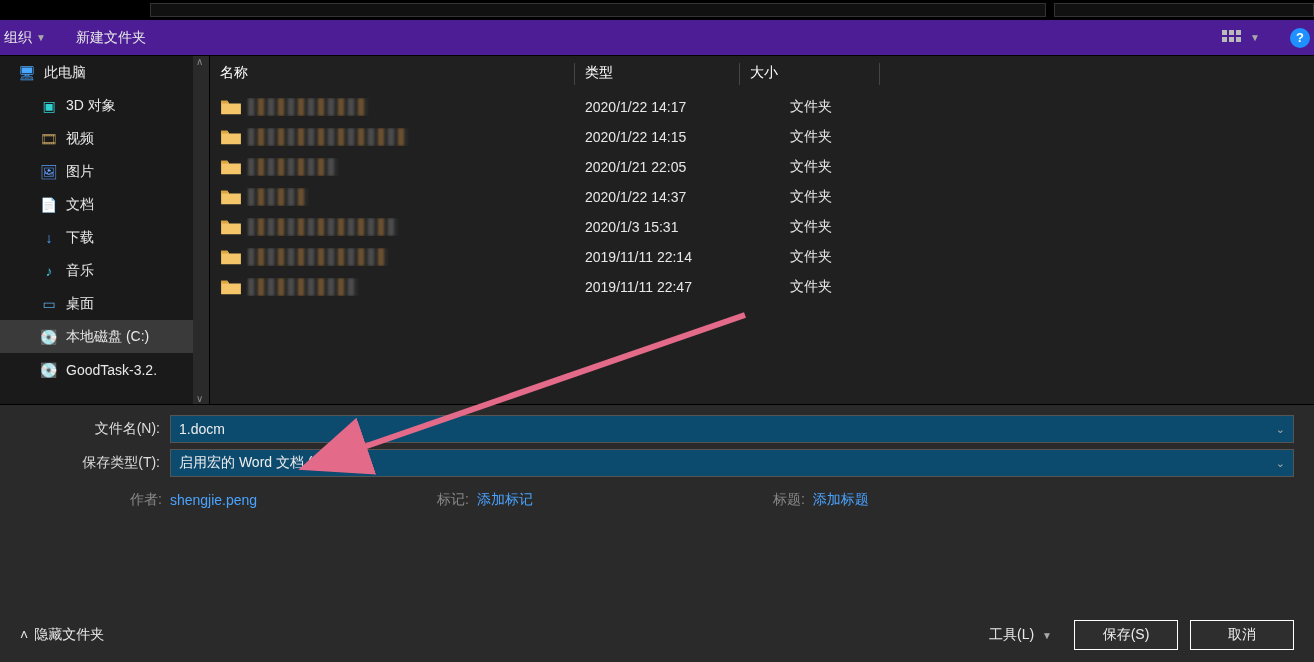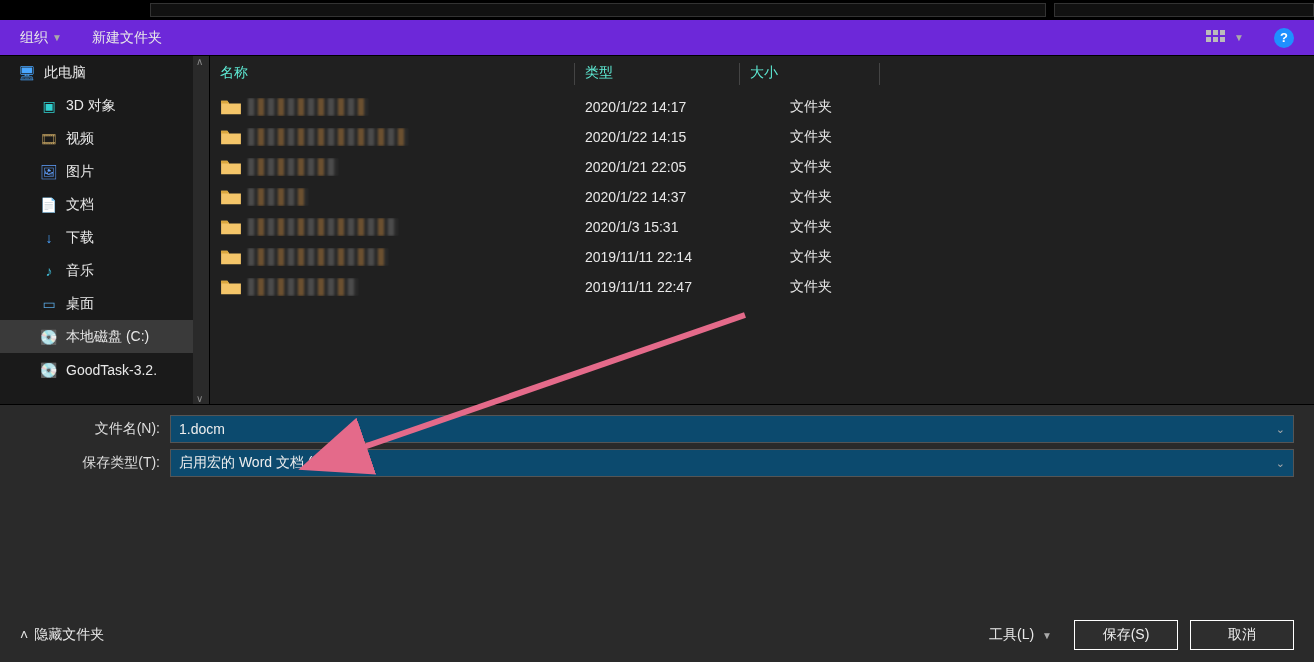--- a/index.html
+++ b/index.html
@@ -2,40 +2,40 @@
 <html><head>
 <meta charset="utf-8">
 <style>
   * { box-sizing: border-box; margin: 0; padding: 0; font-family: "Microsoft YaHei", "Segoe UI", sans-serif; }
   body { background: #1a1a1a; color: #e8e8e8; width: 1314px; height: 662px; overflow: hidden; font-size: 14px; position: relative; }
 
   .topbar-blank { height: 20px; background: #000; display:flex; gap:8px; padding-left:150px;}
   .topbar-blank .field { height:14px; margin-top:3px; border:1px solid #333; background:#111; flex:1; }
 
   .toolbar {
-    height: 36px; background: #6d28d9; display: flex; align-items: center;
-    padding: 0 20px; gap: 30px; border-bottom: 1px solid #000;
+    height: 36px; background: #4c1d95; display: flex; align-items: center;
+    padding: 0 4px; gap: 30px; border-bottom: 1px solid #000;
   }
   .toolbar .btn { display:flex; align-items:center; gap:4px; cursor:pointer; }
   .toolbar .spacer { flex:1; }
   .dropdown-caret { font-size:10px; color:#aaa; }
 
   .main { display:flex; height: 348px; background:#202020; }
 
   .sidebar { width: 210px; background:#1a1a1a; overflow:hidden; border-right:1px solid #000; position:relative;}
   .sidebar .item { display:flex; align-items:center; height:33px; padding-left:18px; gap:8px; cursor:pointer;}
   .sidebar .item.child { padding-left:40px; }
   .sidebar .item.sel { background:#3a3a3a; }
   .sidebar .ico { width:18px; height:18px; display:flex; align-items:center; justify-content:center; font-size:14px;}
   .sidebar .scroll-ind { position:absolute; right:0; top:0; bottom:0; width:16px; background:#2a2a2a;}
   .sidebar .scroll-ind::before{content:"∧"; color:#888; position:absolute; top:0; left:3px; font-size:10px;}
   .sidebar .scroll-ind::after{content:"∨"; color:#888; position:absolute; bottom:0; left:3px; font-size:10px;}
 
   .filepane { flex:1; background:#202020; position:relative;}
-  .filepane .header { display:flex; height:30px; align-items:center; color:#5eead4; padding-top:6px;}
+  .filepane .header { display:flex; height:30px; align-items:center; color:#ffffff; padding-top:6px;}
   .filepane .header > div { border-right:1px solid #444; padding-left:10px; height:22px; line-height:18px;}
   .col-name { width: 365px; }
   .col-date { width: 205px; }
   .col-type { width: 165px; }
   .col-size { width: 140px; }
   .filepane .rows { padding-top:6px; }
   .filepane .row { display:flex; height:30px; align-items:center; }
   .filepane .row > div { padding-left:10px; white-space:nowrap; overflow:hidden;}
   .folder-ico { width:22px; height:18px; display:inline-block; vertical-align:middle; margin-right:6px;}
   .folder-ico svg { width:22px; height:18px; }
@@ -234,20 +234,34 @@
     </div>
   </div>
   <div class="form-row">
     <label>保存类型(T):</label>
     <div class="field">
       <span>启用宏的 Word 文档 (*.docm)</span>
       <span class="chev">⌄</span>
     </div>
   </div>
 
+  <div class="meta">
+    <div class="pair">
+      <span class="k">作者:</span>
+      <span class="v">shengjie.peng</span>
+    </div>
+    <div class="pair" style="margin-left:120px;">
+      <span class="k">标记:</span>
+      <span class="v">添加标记</span>
+    </div>
+    <div class="pair" style="margin-left:180px;">
+      <span class="k">标题:</span>
+      <span class="v">添加标题</span>
+    </div>
+  </div>
 
 
   <div class="footer">
     <div class="hide">
       <span>˄</span>
       <span>隐藏文件夹</span>
     </div>
     <div class="spacer"></div>
     <div class="tools">
       <span>工具(L)</span>

